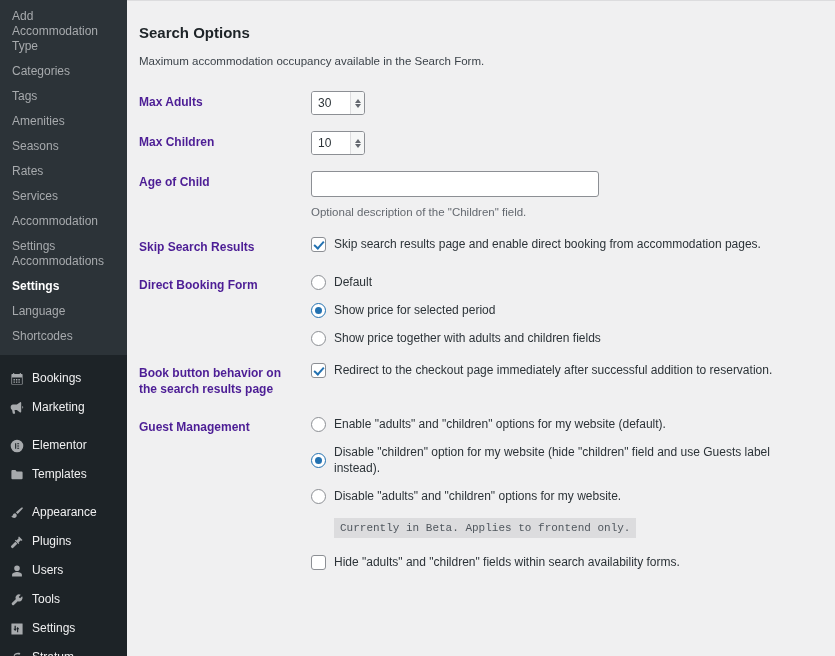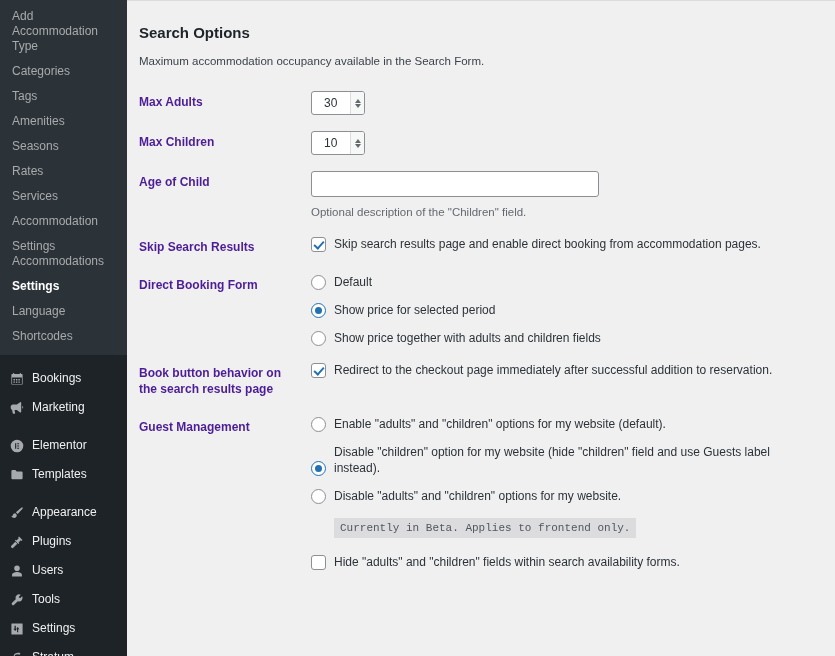--- a/index.html
+++ b/index.html
@@ -133,21 +133,20 @@
     flex: 1 1 auto;
     font-size: 12px;
     color: #2c3338;
     line-height: 22px;
     padding-left: 6px;
     font-family: "Liberation Sans", sans-serif;
     background: #fff;
     border: 0;
     outline: none;
     width: 100%;
-    margin-left: 6px;
   }
   .num-spin {
     flex: 0 0 14px;
     width: 14px;
     background: #f6f7f7;
     border-left: 1px solid #dcdcde;
     display: flex;
     flex-direction: column;
     align-items: center;
     justify-content: center;
@@ -182,21 +181,21 @@
   .field-desc {
     font-size: 11.5px;
     color: #646970;
     margin: 8px 0 0 0;
     line-height: 15px;
   }
 
   
   .opt-row {
     display: flex;
-    align-items: flex-end;
+    align-items: center;
     gap: 8px;
     margin: 0 0 12px 0;
     cursor: pointer;
   }
   .opt-row:last-child { margin-bottom: 0; }
   .opt-row .opt-label {
     font-size: 12px;
     color: #2c3338;
     line-height: 16px;
     padding-top: 0px;

